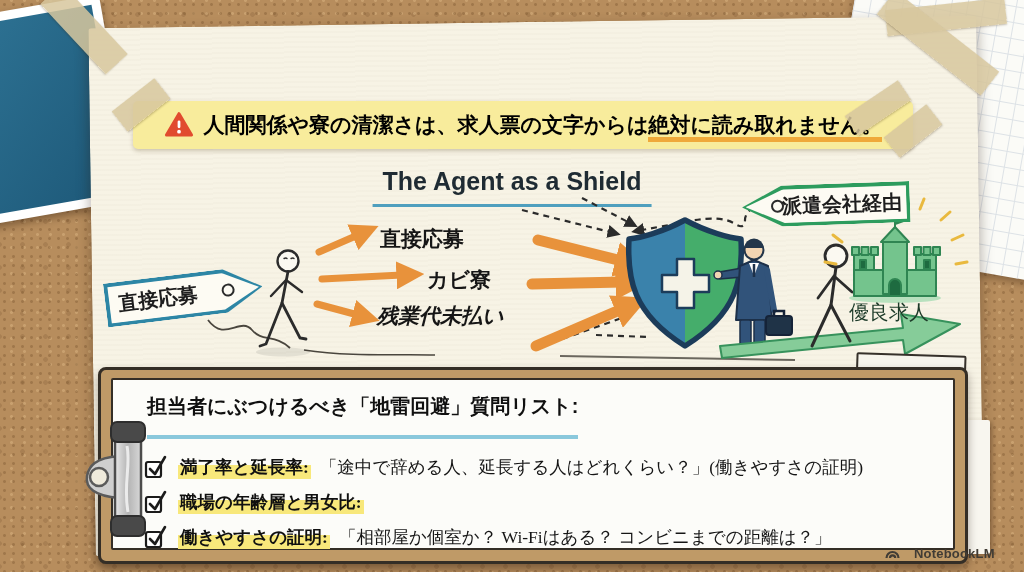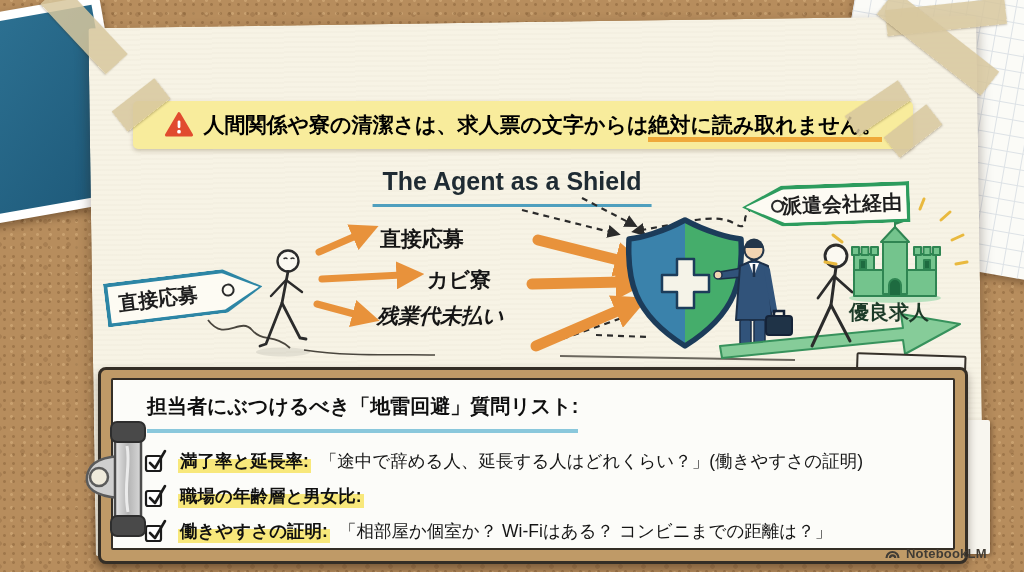--- a/index.html
+++ b/index.html
@@ -33,54 +33,54 @@
   
   .banner{left:133px;top:101px;width:780px;height:48px;background:#f8ec9c;border-radius:5px;
     box-shadow:0 2px 4px rgba(80,60,20,.25);display:flex;align-items:center;justify-content:center;
     gap:10px;z-index:3;}
   .banner-text{font-size:21px;font-weight:800;color:#000000;}
   .banner-em{border-bottom:5px solid #efa93a;padding-bottom:1px;}
   
   .diag-heading{left:50%;top:167px;transform:translateX(-50%);font-size:25px;font-weight:600;
     color:#1f2b33;border-bottom:3px solid #4f9fbe;padding:0 10px 8px 10px;z-index:3;white-space:nowrap;}
   .risk{position:absolute;font-size:21px;font-weight:800;color:#161616;z-index:4;white-space:nowrap;}
-  .goal-label{left:849px;top:299px;font-size:20px;font-weight:700;color:#1c3a28;z-index:4;}
+  .goal-label{left:849px;top:299px;font-size:20px;font-weight:400;color:#1c3a28;z-index:4;}
   .diagram-svg{left:90px;top:158px;z-index:3;}
   
   .tag{z-index:4;}
   .tag .bg,.tag .fg{position:absolute;}
   .tag .bg{inset:0;}
   .tag .fg{inset:3.5px;background:#fdfbf3;}
   .tag-right .bg{background:#2d86a5;clip-path:polygon(0 0,76% 0,100% 50%,76% 100%,0 100%);}
   .tag-right .fg{clip-path:polygon(0 0,76% 0,100% 50%,76% 100%,0 100%);}
   .tag-left .bg{background:#2d9c5e;clip-path:polygon(24% 0,100% 0,100% 100%,24% 100%,0 50%);}
   .tag-left .fg{clip-path:polygon(24% 0,100% 0,100% 100%,24% 100%,0 50%);}
   .tag .hole{position:absolute;width:9px;height:9px;border:2.5px solid #2b2b2b;border-radius:50%;
     background:#fdfbf3;top:50%;margin-top:-7px;}
   .tag span{position:absolute;font-size:20px;font-weight:800;color:#1d1d1d;top:50%;transform:translateY(-50%);
     white-space:nowrap;}
   
   .clipboard{left:98px;top:367px;width:864px;height:191px;background:#bf9a67;
     border:3px solid #342e26;border-radius:8px;box-shadow:0 5px 10px rgba(30,15,5,.35);z-index:5;}
   .clip-sheet{position:absolute;left:10px;top:8px;right:10px;bottom:11px;background:#fcfcf9;
     border:2px solid #342e26;border-radius:2px;}
   .cl-heading{margin:13px 0 0 34px;font-size:20px;font-weight:800;color:#101010;width:fit-content;
-    border-bottom:4px solid #8ac8dc;padding-bottom:9px;}
-  .cl-list{margin:10px 3px 0 30px;}
+    border-bottom:4px solid #8ac8dc;padding-bottom:15px;}
+  .cl-list{margin:10px 3px 0 30px;font-family:Liberation Serif, serif;}
   .cl-item{display:flex;align-items:center;gap:9px;height:35px;}
   .cl-item .term{font-size:17.5px;font-weight:800;color:#101010;
     background:linear-gradient(transparent 42%,#f8e87b 42%);padding:0 2px;white-space:nowrap;}
   .cl-item .q{font-size:17.5px;color:#151515;white-space:nowrap;}
   .stack-a{left:856px;top:354px;width:106px;height:30px;background:#f6f4ec;border:2px solid #35302a;
     border-radius:2px;transform:rotate(2deg);z-index:4;}
   .stack-b{left:956px;top:420px;width:34px;height:134px;background:#f8f6ef;border-radius:2px;
     box-shadow:2px 2px 4px rgba(40,20,5,.3);z-index:4;}
   .clip-metal{position:absolute;left:-26px;top:50px;z-index:7;}
   
-  .watermark{left:884px;top:546px;display:flex;align-items:center;gap:5px;z-index:8;}
+  .watermark{left:884px;top:546px;display:flex;align-items:center;gap:13px;z-index:8;}
   .watermark .wm-text{font-size:13px;font-weight:700;color:#413c35;letter-spacing:.2px;}
 </style>
 </head>
 <body>
 
 <div id="stage">
 
   <div class="abs photo-blue">
       <div class="inner"></div>
     </div>

